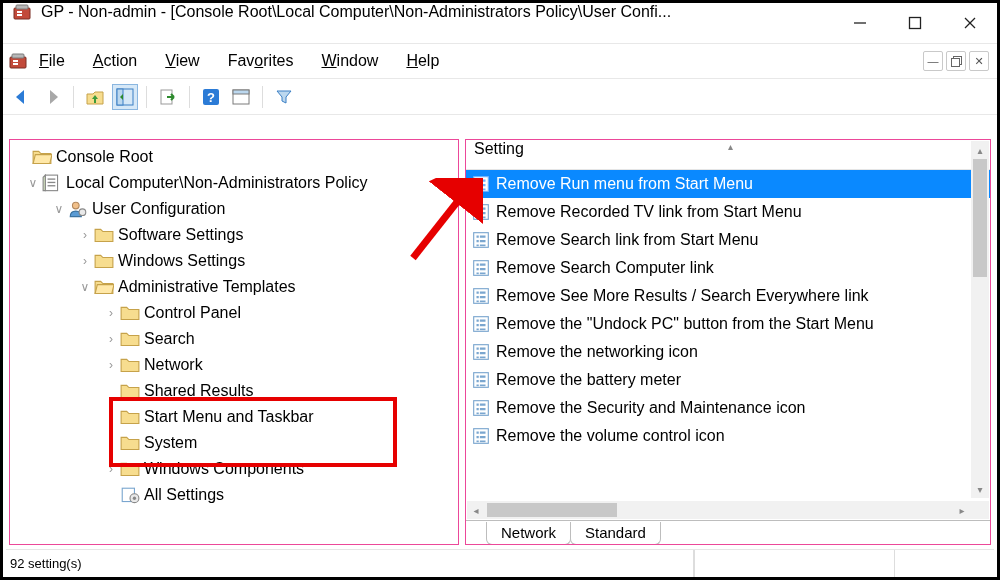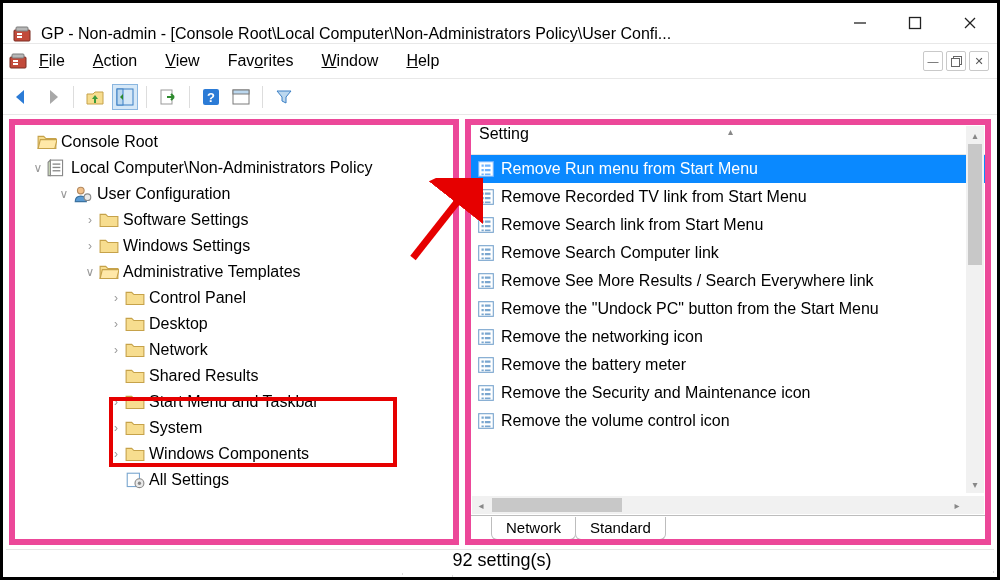--- a/index.html
+++ b/index.html
@@ -1,20 +1,20 @@
 <!DOCTYPE html>
 <html><head>
 <meta charset="utf-8">
 <style>
   * { box-sizing: border-box; margin: 0; padding: 0; }
   html, body { width: 1000px; height: 580px; overflow: hidden; font-family: "Segoe UI", Tahoma, sans-serif; font-size: 15px; background: #fff; }
   .outer { width: 1000px; height: 580px; border: 3px solid #000; position: relative; background: #fff; }
 
   
-  .titlebar { height: 40px; display: flex; align-items: flex-end; background: #fff; }
+  .titlebar { height: 40px; display: flex; align-items: flex-start; background: #fff; }
   .titlebar .app-icon { width: 18px; height: 18px; margin: 0 10px 0 10px; }
   .titlebar .title-text { flex: 1; font-size: 16px; white-space: nowrap; overflow: hidden; text-overflow: ellipsis; }
   .winbtn { width: 55px; height: 100%; display: flex; align-items: center; justify-content: center; color:#222; }
   .winbtn svg { width: 14px; height: 14px; }
 
   
   .menubar { height: 36px; display: flex; align-items: center; padding-left: 4px; border-top: 1px solid #e8e8e8; border-bottom: 1px solid #e8e8e8; }
   .menubar .app-icon { width: 18px; height: 18px; margin: 0 12px 0 2px; }
   .menu-item { margin-right: 28px; font-size: 16px; }
   .menu-item u { text-decoration: underline; }
@@ -23,21 +23,21 @@
 
   
   .toolbar { height: 36px; display: flex; align-items: center; padding-left: 6px; border-bottom: 1px solid #e8e8e8; gap: 4px; }
   .tbtn { width: 26px; height: 26px; display:flex; align-items:center; justify-content:center; border: 1px solid transparent; }
   .tbtn.pressed { border: 1px solid #8ab6e0; background:#d6e8f7; }
   .tsep { width: 1px; height: 22px; background: #ddd; margin: 0 4px; }
   .tbtn svg { width: 20px; height: 20px; }
 
   
   .body { position: absolute; top: 116px; bottom: 32px; left: 6px; right: 6px; display: flex; gap: 6px; }
-  .pane { border: 6px solid #ec4899; background: #fff; position: relative; overflow: hidden; }
+  .pane { border: 1px solid #ec4899; background: #fff; position: relative; overflow: hidden; margin-top: 20px; }
   .pane.left { width: 450px; }
   .pane.right { flex: 1; display:flex; flex-direction:column; }
 
   
   .tree { padding: 4px 0; font-size: 16px; line-height: 26px; }
   .treerow { display: flex; align-items: center; white-space: nowrap; padding-right: 6px; }
   .tw { display: inline-flex; width: 18px; justify-content: center; color: #999; font-size: 12px; }
   .tw.none { visibility:hidden;}
   .ticon { display: inline-flex; width: 20px; height: 18px; align-items: center; justify-content: center; margin-right: 4px; }
 
@@ -57,21 +57,21 @@
   .hthumb { position:absolute; left:20px; width:130px; top:2px; bottom:2px; background:#c8c8c8;}
   .hscroll .arr{ width:18px; text-align:center; color:#888; font-size:10px;}
   .hscroll .arr.r{ margin-left:auto; }
   .scrollstop{ position:absolute; right:1px; bottom:1px; width:18px; height:18px; background:#f1f1f1;}
 
   
   .tabs { position:absolute; bottom:-1px; left:20px; display:flex; }
   .tab { border:1px solid #bdbdbd; border-top:none; padding: 2px 14px 3px; font-size:15px; border-radius: 0 0 6px 6px; background:#fff; margin-right:-1px;}
 
   
-  .status { position:absolute; bottom:0; left:3px; right:3px; height:28px; border-top:1px solid #e6e6e6; display:flex; align-items:center; font-size:18px; padding-left:4px;flex-direction:column;}
+  .status { position:absolute; bottom:0; left:3px; right:3px; height:28px; border-top:1px solid #e6e6e6; display:flex; align-items:center; font-size:13px; padding-left:4px;}
   .status-sep { border-left:1px solid #ddd; height:100%; margin-left:auto;}
   .status-sep2 { border-left:1px solid #ddd; height:100%; width: 200px; }
   .status-sep3 { border-left:1px solid #ddd; height:100%; width: 100px; }
 
   
   .annot-box { position:absolute; border: 4px solid #e60000; z-index: 50; pointer-events:none; }
   .annot-arrow { position:absolute; z-index:50; pointer-events:none; }
 
 </style>
 </head>
@@ -264,21 +264,21 @@
             </span>
             <span>Control Panel</span>
           </div>
         <div class="treerow" style="padding-left:92px">
             <span class="tw">›</span>
             <span class="ticon">
               <svg viewBox="0 0 18 16">
                 <path d="M1 3h5l2 2h9v9H1z" fill="#f7dd8f" stroke="#c6a24a"></path>
               </svg>
             </span>
-            <span>Desktop</span>
+            <span>Search</span>
           </div>
         <div class="treerow" style="padding-left:92px">
             <span class="tw">›</span>
             <span class="ticon">
               <svg viewBox="0 0 18 16">
                 <path d="M1 3h5l2 2h9v9H1z" fill="#f7dd8f" stroke="#c6a24a"></path>
               </svg>
             </span>
             <span>Network</span>
           </div>

